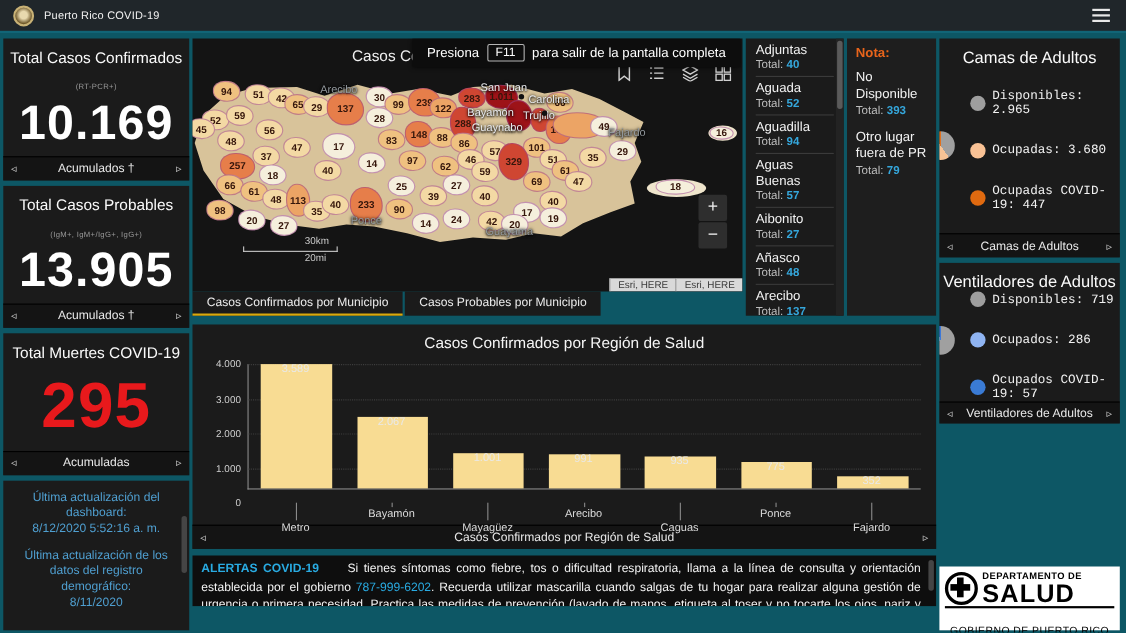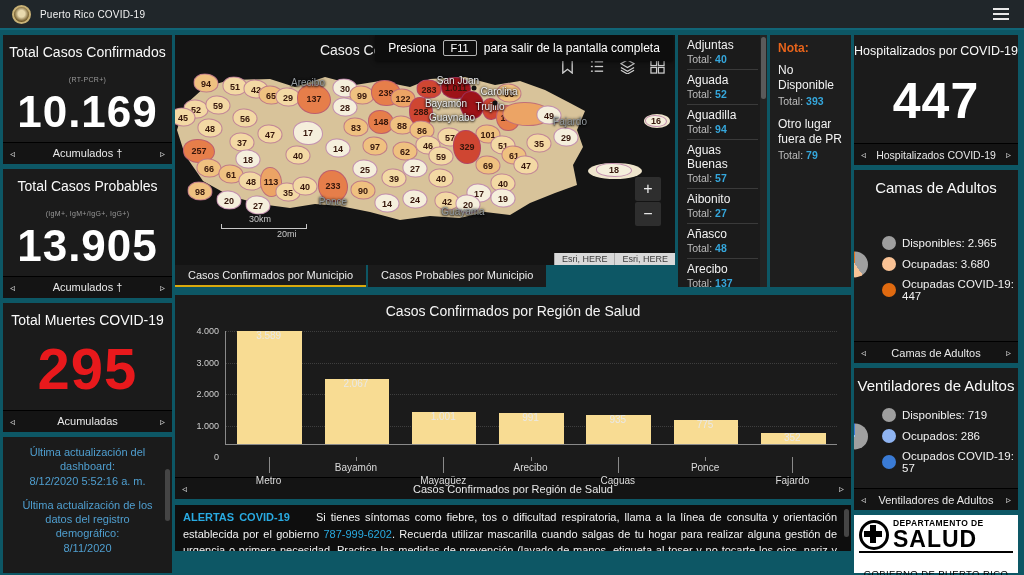--- a/index.html
+++ b/index.html
@@ -50,21 +50,21 @@
   .map-toolbar svg { display:block; cursor:pointer; }
   .map-canvas { position:absolute; inset:0; }
   .island { position:absolute; left:0; top:0; }
   .cell { position:absolute; transform:translate(-50%,-50%); display:flex; align-items:center; justify-content:center;
           width:25px; height:19px; font-size:9px; font-weight:bold; color:#35160b;
           border:1px solid rgba(155,70,140,.55); border-radius:45% 55% 48% 52%; cursor:pointer; }
   .maplabel { position:absolute; transform:translate(-50%,-50%); font-size:10px; color:#e9ebee; text-shadow:0 1px 2px #000, 0 0 3px #000; white-space:nowrap; z-index:4; }
   .maplabel.faint { color:#93999e; }
   .mdot { position:absolute; width:5px; height:5px; border-radius:50%; background:#111; transform:translate(-50%,-50%); z-index:4; }
   .scalebar { position:absolute; left:46px; bottom:26px; font-size:9px; color:#c9c9c9; z-index:5; }
-  .scalebar .km { margin-left:28px; }
+  .scalebar .km { margin-left:56px; }
   .scalebar .line { width:86px; height:5px; border-left:1px solid #c9c9c9; border-right:1px solid #c9c9c9; border-bottom:1px solid #c9c9c9; }
   .scalebar .mi { margin-left:56px; }
   .zoomctl { position:absolute; right:14px; bottom:38px; width:26px; z-index:6; }
   .zbtn { width:26px; height:24px; background:#2e2e2e; color:#eee; font-size:16px; display:flex; align-items:center; justify-content:center; cursor:pointer; margin-bottom:1px; border-radius:2px; }
   .attrib { position:absolute; right:0; bottom:0; display:flex; z-index:6; }
   .attrib span { background:#d9d9d9; color:#3c3c3c; font-size:9px; padding:1px 7px; border-left:1px solid #aaa; }
 
   .map-tabs { height:22px; display:flex; gap:2px; align-items:stretch; margin-top:0; }
   .mtab { background:#1b1b1b; color:#ececec; font-size:11px; padding:4px 13px 3px; cursor:pointer; border-bottom:2px solid transparent; white-space:nowrap; }
   .mtab.active { border-bottom:2px solid #d9a90d; }
@@ -106,21 +106,21 @@
   .footer-tabs { margin-top:4px; display:flex; gap:3px; height:21px; }
   .ftab { background:#202020; border:1px solid #3a3a3a; color:#f0f0f0; font-size:10.5px; padding:3px 13px; cursor:pointer; white-space:nowrap; }
   .ftab.active { background:#151515; border-bottom:2px solid #d9a90d; }
 
   
   .hosp { height:134px; }
   .rpanel { background:#1b1b1b; position:relative; display:flex; flex-direction:column; overflow:hidden; }
   .camas { height:199px; }
   .vents { height:146px; }
   .rpanel .p-title { text-align:center; font-size:15px; padding-top:9px; color:#fafafa; }
-  .legend { flex:1; display:flex; flex-direction:column; justify-content:center; gap:7px; padding-left:28px; }
+  .legend { flex:1; display:flex; flex-direction:column; justify-content:center; gap:23px; padding-left:28px;font-family:Liberation Mono, monospace; }
   .leg-row { display:flex; align-items:center; gap:6px; font-size:11.5px; color:#f2f2f2; }
   .leg-dot { width:14px; height:14px; border-radius:50%; flex:0 0 auto; }
   .mini-pie { position:absolute; left:-12px; top:50%; width:26px; height:26px; border-radius:50%; transform:translateY(-60%); }
   .hosp .card-title { font-size:12.5px; white-space:nowrap; }
 
   .salud-logo { margin-top:auto; background:#fff; color:#000; height:58px; padding:4px 5px 3px; display:flex; flex-direction:column; }
   .sl-top { display:flex; align-items:center; gap:4px; flex:1; }
   .sl-circle { width:30px; height:30px; border:3px solid #000; border-radius:50%; position:relative; flex:0 0 auto; }
   .sl-circle::before { content:""; position:absolute; left:8px; top:2px; width:6px; height:18px; background:#000; }
   .sl-circle::after { content:""; position:absolute; left:2px; top:8px; width:18px; height:6px; background:#000; }
@@ -251,21 +251,21 @@
                 <div class="cell" style="left: 70px; top: 83px; background: rgb(243, 217, 164);">56</div>
                 <div class="cell" style="left: 206px; top: 87px; background: rgb(230, 126, 74); width: 26px; height: 24px;">148</div>
                 <div class="cell" style="left: 227px; top: 90px; background: rgb(239, 193, 128);">88</div>
                 <div class="cell" style="left: 181px; top: 92px; background: rgb(239, 193, 128);">83</div>
                 <div class="cell" style="left: 35px; top: 93px; background: rgb(243, 217, 164);">48</div>
                 <div class="cell" style="left: 95px; top: 99px; background: rgb(243, 217, 164);">47</div>
                 <div class="cell" style="left: 133px; top: 98px; background: rgb(245, 239, 220); width: 30px; height: 24px;">17</div>
                 <div class="cell" style="left: 67px; top: 107px; background: rgb(243, 217, 164);">37</div>
                 <div class="cell" style="left: 163px; top: 113px; background: rgb(245, 239, 220);">14</div>
                 <div class="cell" style="left: 200px; top: 111px; background: rgb(239, 193, 128);">97</div>
-                <div class="cell" style="left: 24px; top: 116px; background: rgb(230, 126, 74); width: 32px; height: 24px;">257</div>
+                <div class="cell" style="left: 41px; top: 116px; background: rgb(230, 126, 74); width: 32px; height: 24px;">257</div>
                 <div class="cell" style="left: 230px; top: 116px; background: rgb(239, 193, 128);">62</div>
                 <div class="cell" style="left: 73px; top: 124px; background: rgb(245, 239, 220);">18</div>
                 <div class="cell" style="left: 123px; top: 120px; background: rgb(243, 217, 164);">40</div>
                 <div class="cell" style="left: 190px; top: 134px; background: rgb(245, 239, 220);">25</div>
                 <div class="cell" style="left: 240px; top: 133px; background: rgb(245, 239, 220);">27</div>
                 <div class="cell" style="left: 34px; top: 133px; background: rgb(239, 193, 128);">66</div>
                 <div class="cell" style="left: 56px; top: 139px; background: rgb(239, 193, 128);">61</div>
                 <div class="cell" style="left: 219px; top: 143px; background: rgb(243, 217, 164);">39</div>
                 <div class="cell" style="left: 76px; top: 146px; background: rgb(243, 217, 164);">48</div>
                 <div class="cell" style="left: 96px; top: 147px; background: rgb(236, 164, 101); width: 22px; height: 30px;">113</div>
@@ -444,29 +444,20 @@
     </section>
 
     <section class="alert-bar">
       <span class="alert-title">ALERTAS  COVID-19</span><span>Si tienes síntomas como fiebre, tos o dificultad respiratoria, llama a la línea de consulta y orientación establecida por el gobierno </span><span class="alert-phone">787-999-6202</span><span>. Recuerda utilizar mascarilla cuando salgas de tu hogar para realizar alguna gestión de urgencia o primera necesidad. Practica las medidas de prevención (lavado de manos, etiqueta al toser y no tocarte los ojos, nariz y boca) y respeta las normas de distanciamiento físico.</span>
       <div class="sb-thumb" style="right:2px; top:4px; height:28px;"></div>
     </section>
 
   </main>
 
   <aside class="col-right">
-    <div class="card rpanel hosp">
-      <div class="card-title">Hospitalizados por COVID-19</div>
-      <div class="card-value big">447</div>
-      <div class="card-footer">
-        <span class="arr arr-l"></span>
-        <span class="mid" style="font-size:10.5px">Hospitalizados COVID-19</span>
-        <span class="arr arr-r"></span>
-      </div>
-    </div>
 
     <div class="rpanel camas">
       <div class="p-title">Camas de Adultos</div>
       <div class="mini-pie" id="camas-pie" style="background: conic-gradient(rgb(160, 160, 160) 0deg, rgb(160, 160, 160) 40%, rgb(247, 195, 150) 40%, rgb(247, 195, 150) 92%, rgb(226, 113, 29) 92%, rgb(226, 113, 29) 100%);"></div>
       <div class="legend" id="camas-legend">
           <div class="leg-row">
             <span class="leg-dot" style="background: rgb(158, 158, 158);"></span>
             <span>Disponibles: 2.965</span>
           </div>
           <div class="leg-row">

